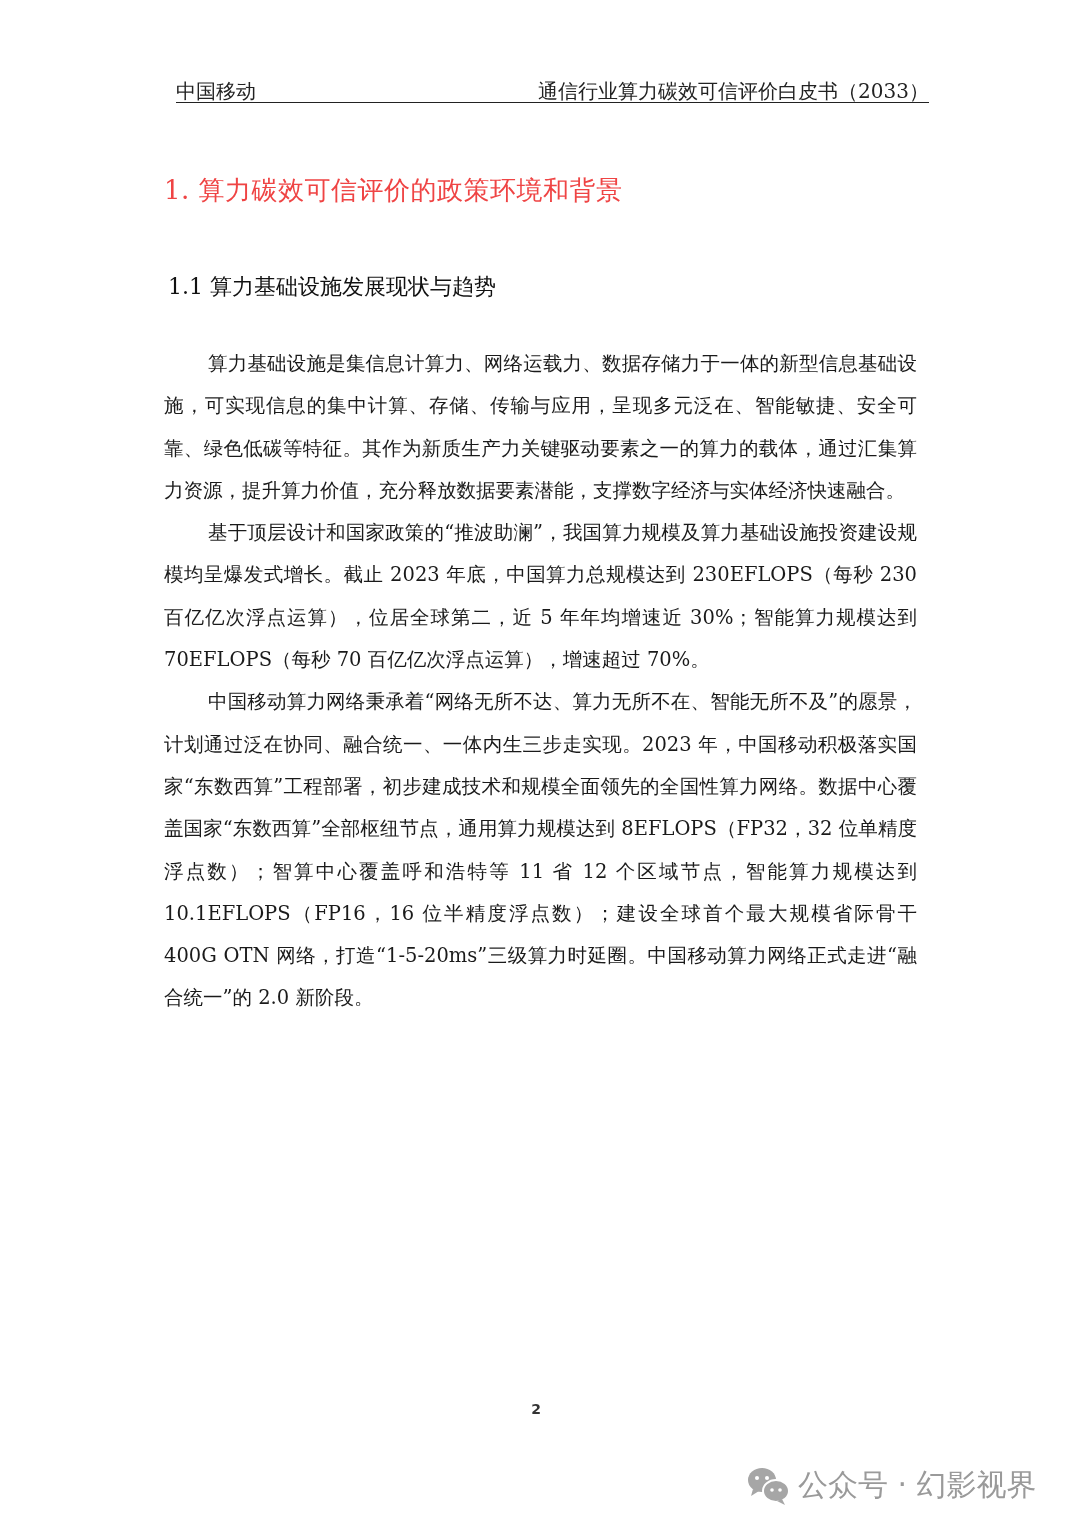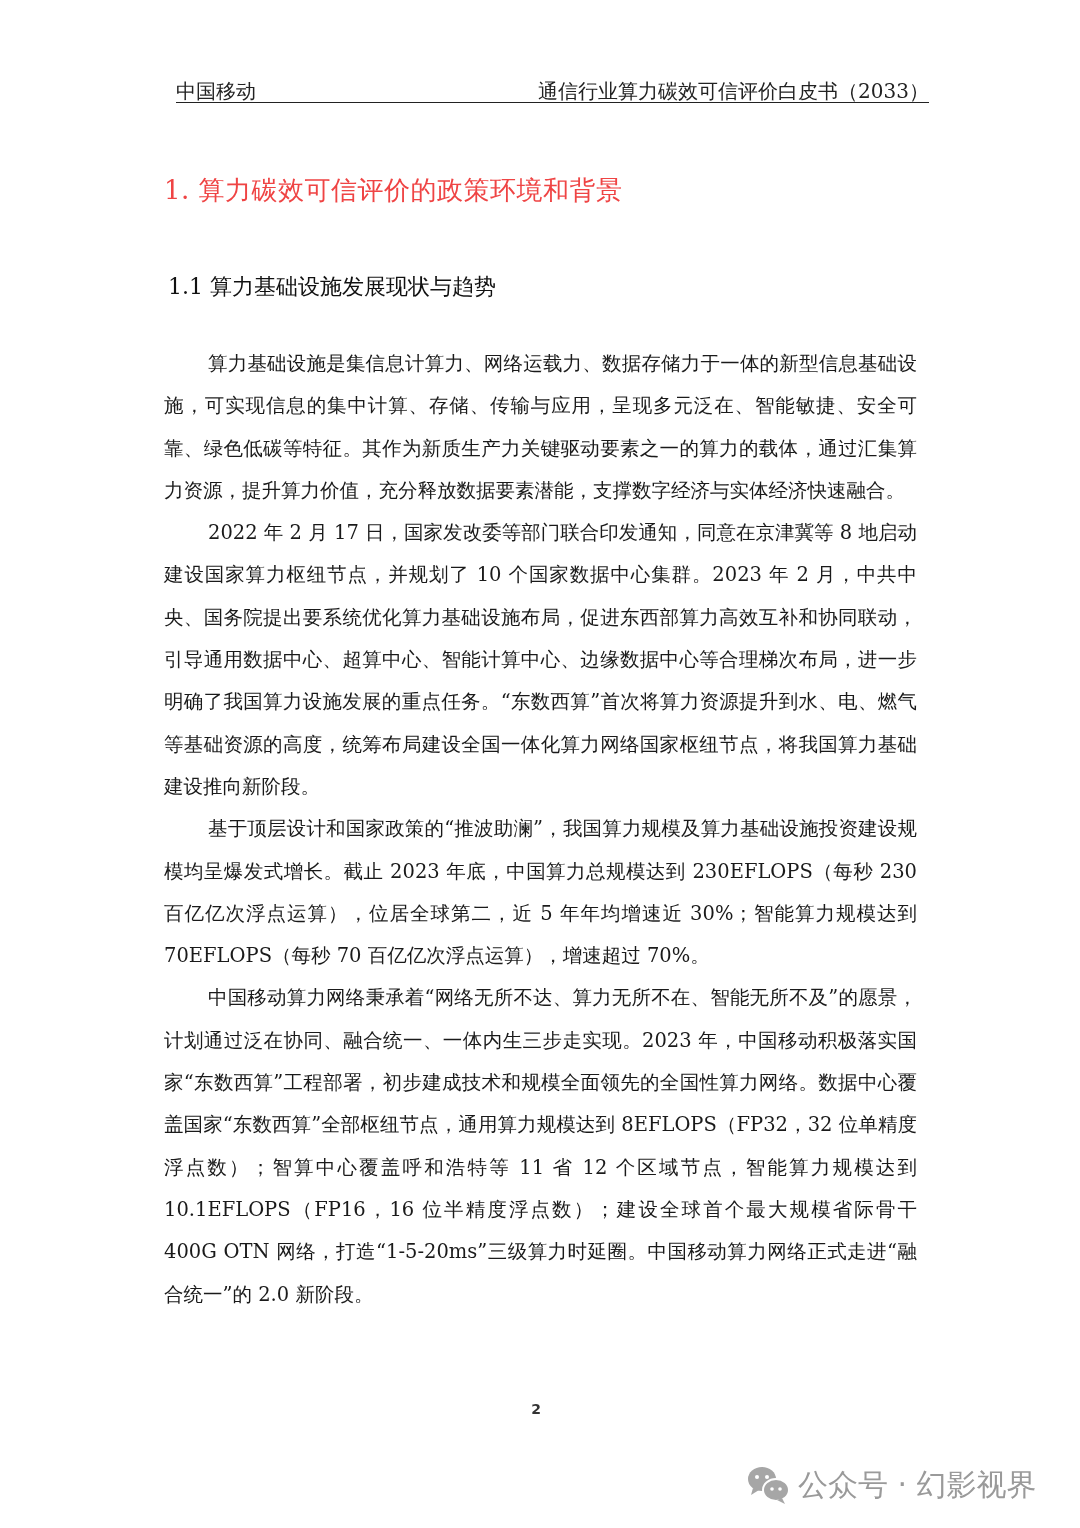--- a/index.html
+++ b/index.html
@@ -76,21 +76,21 @@
       font-family: "DejaVu Sans", "Liberation Sans", sans-serif;
       font-size: 14px;
       font-weight: bold;
       color: #333;
     }
     .watermark {
       position: absolute;
       left: 746px;
       top: 1465px;
       display: flex;
-      align-items: flex-start;
+      align-items: flex-end;
       gap: 8px;
       color: #9a9a9a;
       font-family: "DejaVu Sans", "Liberation Sans", sans-serif;
       font-size: 30px;
     }
     .watermark svg {
       display: block;
     }
   </style>
 </head>
@@ -100,21 +100,20 @@
   <span class="left">中国移动</span>
   <span class="right">通信行业算力碳效可信评价白皮书（2033）</span>
 </div>
 
 <div class="h1">1.  算力碳效可信评价的政策环境和背景</div>
 
 <div class="h2">1.1 算力基础设施发展现状与趋势</div>
 
 <div class="body-text">
   <p>算力基础设施是集信息计算力、网络运载力、数据存储力于一体的新型信息基础设施，可实现信息的集中计算、存储、传输与应用，呈现多元泛在、智能敏捷、安全可靠、绿色低碳等特征。其作为新质生产力关键驱动要素之一的算力的载体，通过汇集算力资源，提升算力价值，充分释放数据要素潜能，支撑数字经济与实体经济快速融合。</p>
-  <p>2022 年 2 月 17 日，国家发改委等部门联合印发通知，同意在京津冀等 8 地启动建设国家算力枢纽节点，并规划了 10 个国家数据中心集群。2023 年 2 月，中共中央、国务院提出要系统优化算力基础设施布局，促进东西部算力高效互补和协同联动，引导通用数据中心、超算中心、智能计算中心、边缘数据中心等合理梯次布局，进一步明确了我国算力设施发展的重点任务。“东数西算”首次将算力资源提升到水、电、燃气等基础资源的高度，统筹布局建设全国一体化算力网络国家枢纽节点，将我国算力基础建设推向新阶段。</p>
   <p>基于顶层设计和国家政策的“推波助澜”，我国算力规模及算力基础设施投资建设规模均呈爆发式增长。截止 2023 年底，中国算力总规模达到 230EFLOPS（每秒 230 百亿亿次浮点运算），位居全球第二，近 5 年年均增速近 30%；智能算力规模达到 70EFLOPS（每秒 70 百亿亿次浮点运算），增速超过 70%。</p>
   <p>中国移动算力网络秉承着“网络无所不达、算力无所不在、智能无所不及”的愿景，计划通过泛在协同、融合统一、一体内生三步走实现。2023 年，中国移动积极落实国家“东数西算”工程部署，初步建成技术和规模全面领先的全国性算力网络。数据中心覆盖国家“东数西算”全部枢纽节点，通用算力规模达到 8EFLOPS（FP32，32 位单精度浮点数）；智算中心覆盖呼和浩特等 11 省 12 个区域节点，智能算力规模达到 10.1EFLOPS（FP16，16 位半精度浮点数）；建设全球首个最大规模省际骨干 400G OTN 网络，打造“1-5-20ms”三级算力时延圈。中国移动算力网络正式走进“融合统一”的 2.0 新阶段。</p>
 </div>
 
 <div class="page-number">2</div>
 
 <div class="watermark">
   <span>
     <svg width="44" height="40" viewBox="0 0 44 40">
       <ellipse cx="16" cy="14" rx="14" ry="12" fill="#a6a6a6"></ellipse>

